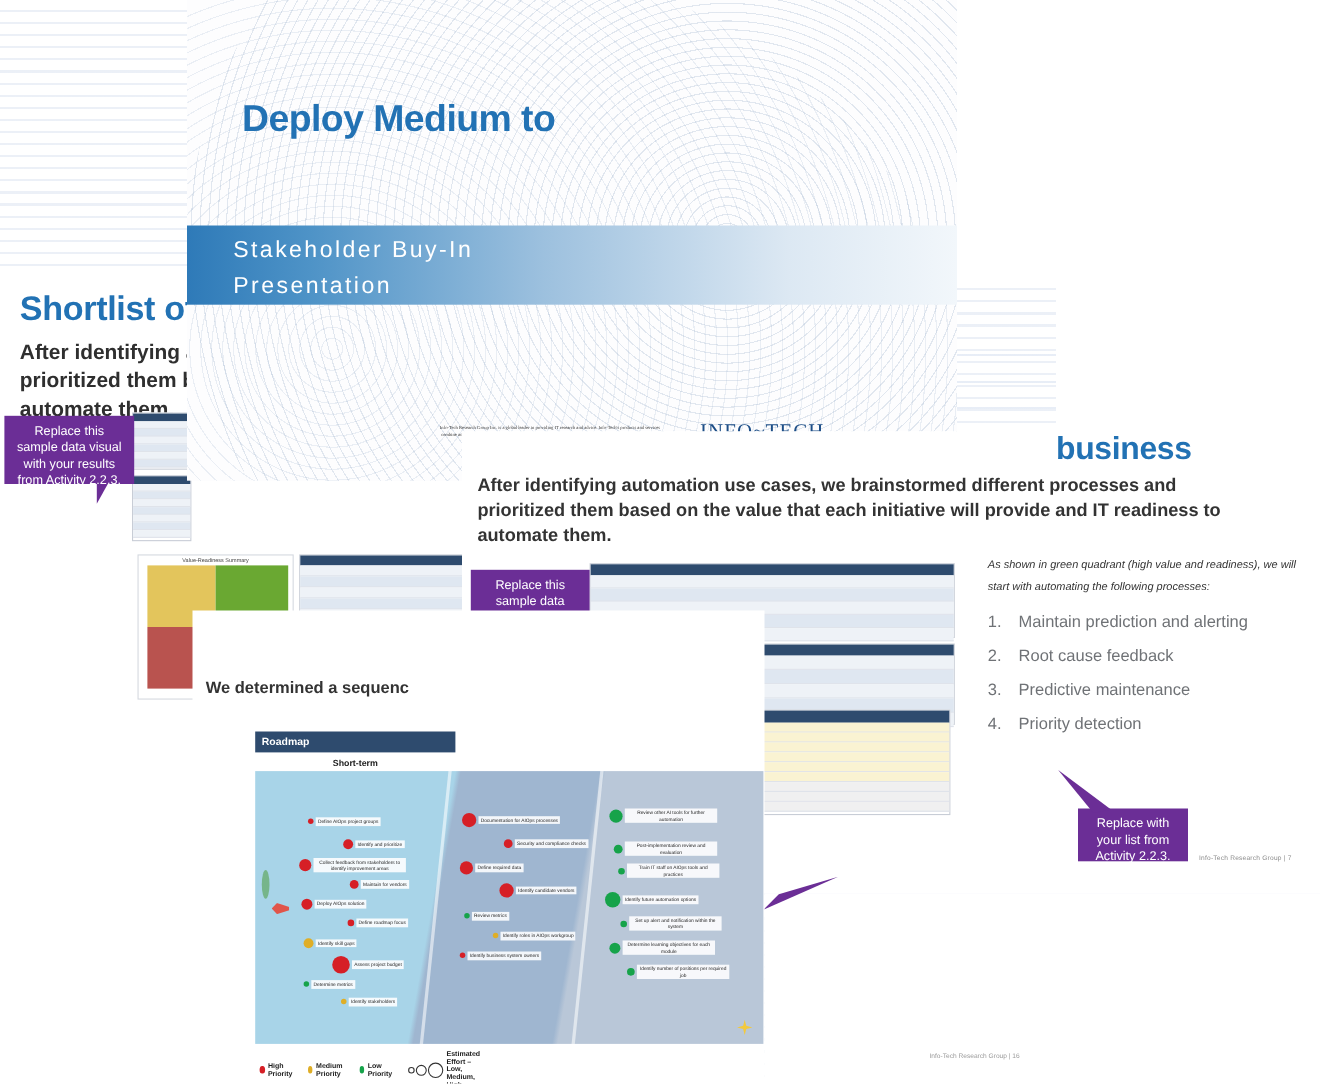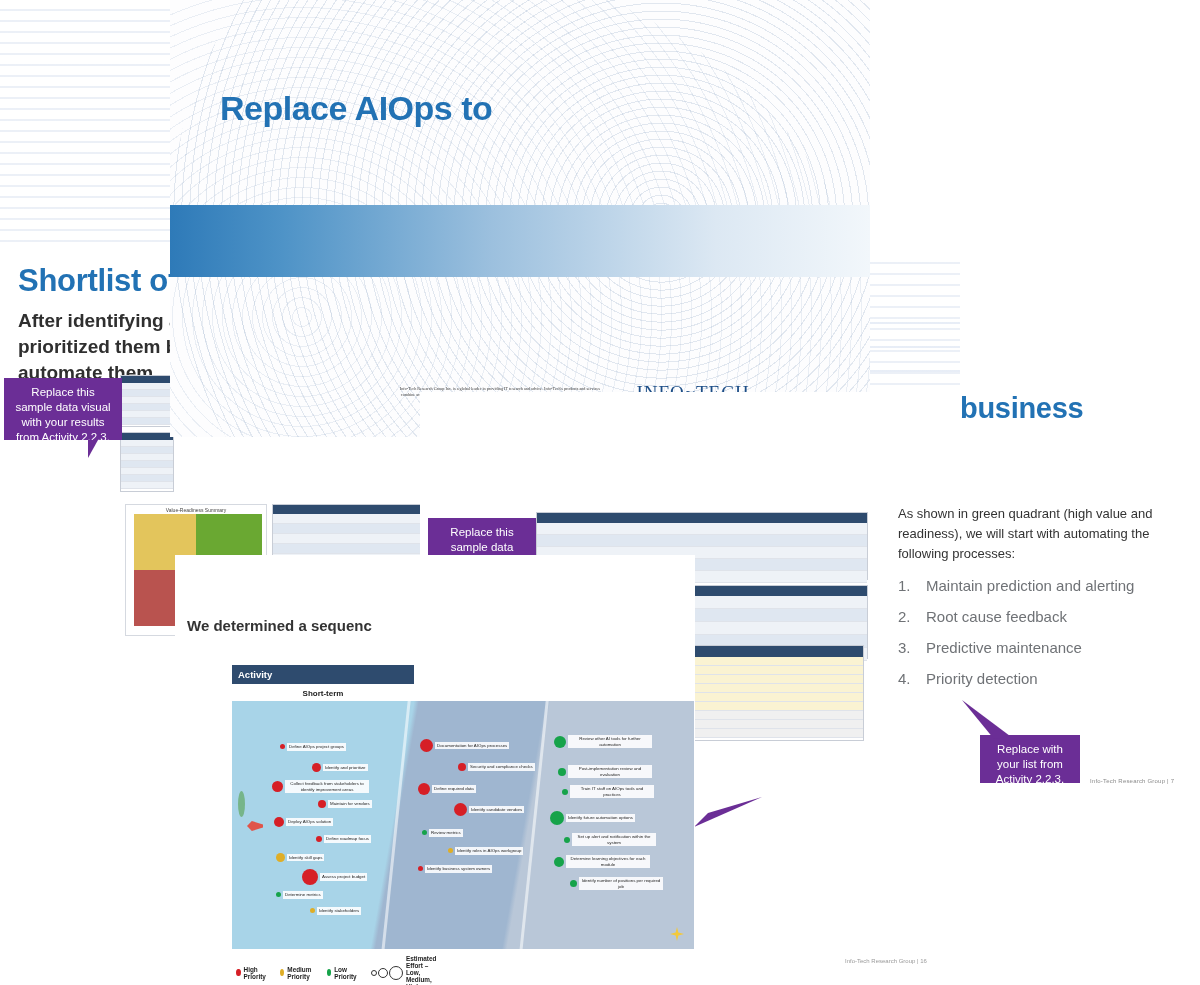--- a/index.html
+++ b/index.html
@@ -123,21 +123,21 @@
     position:absolute;left:540px;top:0px;font-size:29px;font-weight:bold;color:#2272b4;
     letter-spacing:-.3px;white-space:nowrap;
   }
   #ident-body{
     position:absolute;left:14px;top:38px;width:712px;
     font-size:16.5px;line-height:23px;color:#333;font-weight:bold;
   }
   #ident-right{
     position:absolute;left:478px;top:112px;width:290px;
   }
-  #ident-lead{font-size:13px;line-height:20px;color:#333;}
+  #ident-lead{font-size:10px;line-height:20px;color:#333;font-style:italic;}
   #ident-list{margin:10px 0 0 0;padding:0;list-style:none;}
   #ident-list li{
     display:flex;gap:14px;font-size:15px;line-height:23px;color:#6f7276;margin-bottom:8px;
   }
   #ident-list li .num{width:14px;flex:0 0 14px;}
   #ident-foot{
     position:absolute;right:8px;bottom:8px;font-size:6px;color:#8b8b8b;letter-spacing:.2px;
   }
 
   
@@ -245,36 +245,41 @@
 <div class="callout" style="left:4px;top:378px;width:118px;height:62px;">
   <span>Replace this sample data visual with your results from Activity 2.2.3.</span>
   <span class="tail" style="left:84px;top:62px;border-left:10px solid #6b2e96;border-right:8px solid transparent;border-bottom:18px solid transparent;"></span>
 </div>
 
 <div id="slide-title">
   <div class="swirl"></div>
   <div class="swirl2"></div>
 
   <div id="title-main">
-    <div>Replace AIOps to</div>
+    <div>Deploy Medium to</div>
   </div>
 
   <div id="title-band"></div>
+  <div id="title-sub">
+    <div>Stakeholder Buy-In</div>
+    <div>Presentation</div>
+  </div>
 </div>
 
 <div id="logo-block">
   <div id="disclaimer">Info-Tech Research Group Inc. is a global leader in providing IT research and advice. Info-Tech's products and services combine actionable insight and relevant advice with ready-to-use tools and templates that cover the full spectrum of IT concerns. © 1997-2021 Info-Tech Research Group Inc.</div>
   <div id="it-logo">
     <div class="l1">INFO~TECH</div>
     <div class="l2">RESEARCH GROUP</div>
   </div>
 </div>
 
 <div id="slide-identified">
   <div id="ident-title" class="h1-blue">business</div>
+  <div id="ident-body">After identifying automation use cases, we brainstormed different processes and prioritized them based on the value that each initiative will provide and IT readiness to automate them.</div>
 
   <div class="mini-table" style="position:absolute;left:116px;top:120px;width:330px;height:66px;">
     <div class="mt-head" style="height:10px;"></div>
     <div class="mt-row" style="height:11px;"></div>
       <div class="mt-row" style="height:11px;"></div>
     <div class="mt-row" style="height:11px;"></div>
       <div class="mt-row" style="height:11px;"></div>
     <div class="mt-row" style="height:11px;"></div>
   </div>
   <div class="mini-table" style="position:absolute;left:116px;top:193px;width:330px;height:72px;">
@@ -349,21 +354,21 @@
   <div class="mt-row" style="height:8px;background:#faf3d2;"></div>
   <div class="mt-row" style="height:8px;background:#f0f0f0;"></div>
   <div class="mt-row" style="height:8px;background:#f0f0f0;"></div>
   <div class="mt-row" style="height:8px;background:#f0f0f0;"></div>
 </div>
 
 <div id="slide-aiops">
   <div id="aiops-body">We determined a sequenc</div>
 
   <div id="roadmap">
-    <div id="roadmap-head">Activity</div>
+    <div id="roadmap-head">Roadmap</div>
     <div id="roadmap-short">Short-term</div>
 
     <div id="roadmap-canvas">
       <div class="band" style="left:162px;"></div>
       <div class="band" style="left:300px;"></div>
       <div style="position:absolute;left:6px;top:90px;width:7px;height:26px;border-radius:50%;background:#76b58a;"></div>
       <div style="position:absolute;left:15px;top:120px;width:16px;height:10px;background:#e0554a;clip-path:polygon(0 50%,30% 0,100% 35%,100% 65%,30% 100%);"></div>
       <div style="position:absolute;right:10px;bottom:8px;width:14px;height:14px;background:#f3c93c;clip-path:polygon(50% 0,60% 40%,100% 50%,60% 60%,50% 100%,40% 60%,0 50%,40% 40%);"></div>
 
       <div class="rm-item" style="left:48px;top:42px;">

